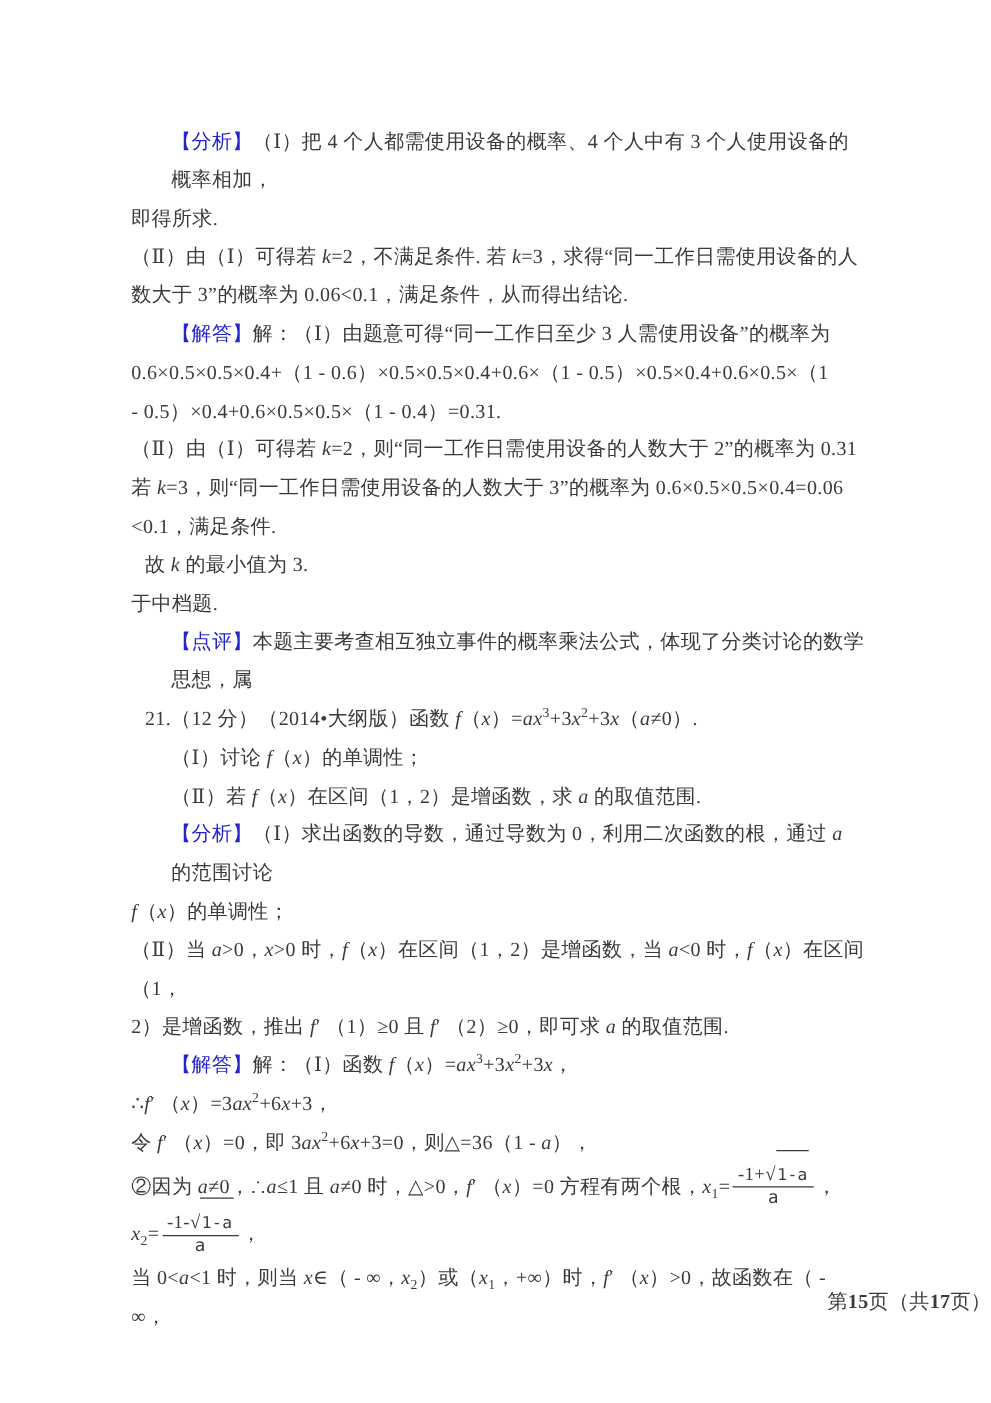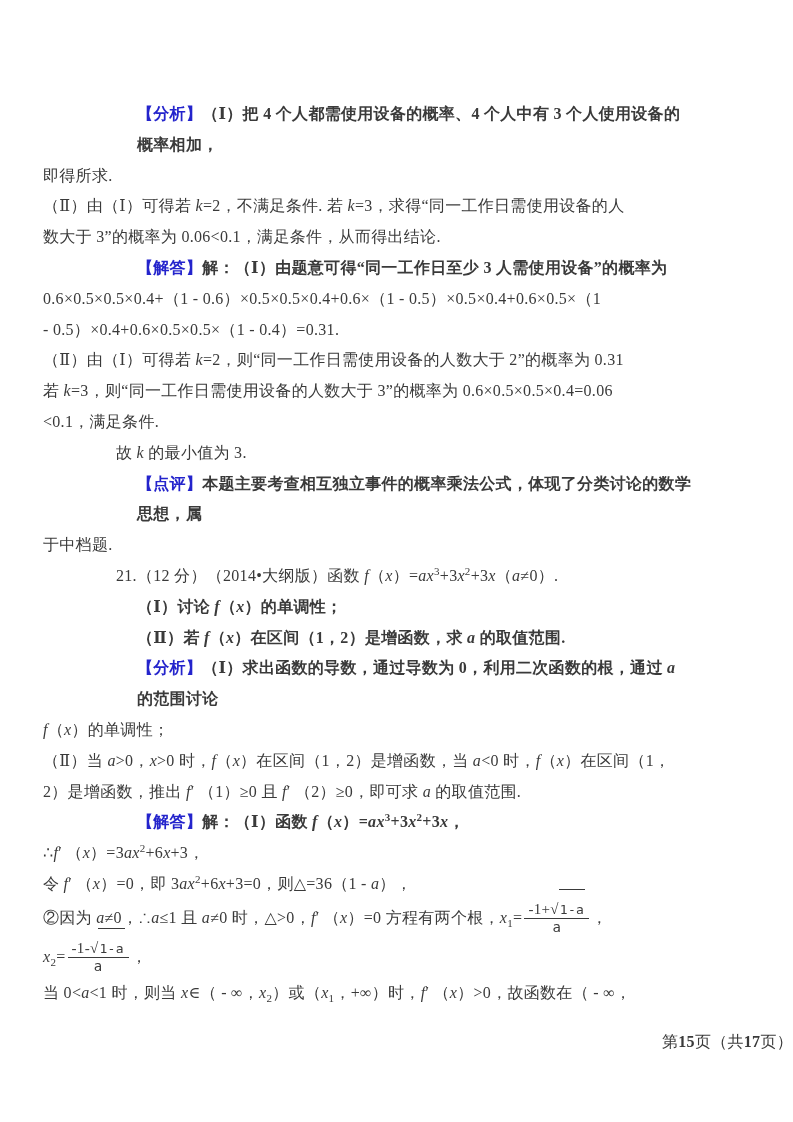--- a/index.html
+++ b/index.html
@@ -7,28 +7,28 @@
     position:relative;
     width:793px;height:1122px;
     background:#ffffff;
     font-family:"Liberation Serif","DejaVu Serif",serif;
     overflow:hidden;
   }
   .content{
     position:absolute;top:99px;left:0;width:100%;
   }
   .line{
-    margin-left:43px;
+    margin-left:105px;
     margin-right:100px;
     font-size:16px;
     line-height:30.8px;
     letter-spacing:0.3px;
     white-space:normal;
   }
-  .indent1{margin-left:137px;font-weight:bold;}
+  .indent1{margin-left:137px;}
   .indent2{margin-left:116px;}
   .b{color:#2424cc;}
   .i{font-style:italic;}
   .bd{font-weight:bold;}
   .sup{font-size:11px;vertical-align:super;line-height:0;}
   .sub{font-size:11px;vertical-align:sub;line-height:0;}
   .frac{
     display:inline-block;
     vertical-align:middle;
     text-align:center;
@@ -72,22 +72,22 @@
       <div class="line"><span>即得所求.</span></div>
       <div class="line"><span>（Ⅱ）由（Ⅰ）可得若 </span><span class="i">k</span><span>=2，不满足条件. 若 </span><span class="i">k</span><span>=3，求得“同一工作日需使用设备的人</span></div>
       <div class="line"><span>数大于 3”的概率为 0.06&lt;0.1，满足条件，从而得出结论.</span></div>
       <div class="line indent1"><span class="b" style="color: rgb(36, 36, 204);">【解答】</span><span>解：（Ⅰ）由题意可得“同一工作日至少 3 人需使用设备”的概率为</span></div>
       <div class="line"><span>0.6×0.5×0.5×0.4+（1 - 0.6）×0.5×0.5×0.4+0.6×（1 - 0.5）×0.5×0.4+0.6×0.5×（1</span></div>
       <div class="line"><span> - 0.5）×0.4+0.6×0.5×0.5×（1 - 0.4）=0.31.</span></div>
       <div class="line"><span>（Ⅱ）由（Ⅰ）可得若 </span><span class="i">k</span><span>=2，则“同一工作日需使用设备的人数大于 2”的概率为 0.31</span></div>
       <div class="line"><span>若 </span><span class="i">k</span><span>=3，则“同一工作日需使用设备的人数大于 3”的概率为 0.6×0.5×0.5×0.4=0.06</span></div>
       <div class="line"><span>&lt;0.1，满足条件.</span></div>
       <div class="line indent2"><span>故 </span><span class="i">k</span><span> 的最小值为 3.</span></div>
+      <div class="line"><span>于中档题.</span></div>
       <div class="line indent1"><span class="b" style="color: rgb(36, 36, 204);">【点评】</span><span>本题主要考查相互独立事件的概率乘法公式，体现了分类讨论的数学思想，属</span></div>
-      <div class="line"><span>于中档题.</span></div>
       <div class="line indent2"><span>21.（12 分）（2014•大纲版）函数 </span><span class="i">f</span><span>（</span><span class="i">x</span><span>）=</span><span class="i">ax</span><span class="sup">3</span><span>+3</span><span class="i">x</span><span class="sup">2</span><span>+3</span><span class="i">x</span><span>（</span><span class="i">a</span><span>≠0）.</span></div>
       <div class="line indent1"><span>（Ⅰ）讨论 </span><span class="i">f</span><span>（</span><span class="i">x</span><span>）的单调性；</span></div>
       <div class="line indent1"><span>（Ⅱ）若 </span><span class="i">f</span><span>（</span><span class="i">x</span><span>）在区间（1，2）是增函数，求 </span><span class="i">a</span><span> 的取值范围.</span></div>
       <div class="line indent1"><span class="b" style="color: rgb(36, 36, 204);">【分析】</span><span>（Ⅰ）求出函数的导数，通过导数为 0，利用二次函数的根，通过 </span><span class="i">a</span><span> 的范围讨论</span></div>
       <div class="line"><span class="i">f</span><span>（</span><span class="i">x</span><span>）的单调性；</span></div>
       <div class="line"><span>（Ⅱ）当 </span><span class="i">a</span><span>&gt;0，</span><span class="i">x</span><span>&gt;0 时，</span><span class="i">f</span><span>（</span><span class="i">x</span><span>）在区间（1，2）是增函数，当 </span><span class="i">a</span><span>&lt;0 时，</span><span class="i">f</span><span>（</span><span class="i">x</span><span>）在区间（1，</span></div>
       <div class="line"><span>2）是增函数，推出 </span><span class="i">f</span><span>′ （1）≥0 且 </span><span class="i">f</span><span>′ （2）≥0，即可求 </span><span class="i">a</span><span> 的取值范围.</span></div>
       <div class="line indent1"><span class="b" style="color: rgb(36, 36, 204);">【解答】</span><span>解：（Ⅰ）函数 </span><span class="i">f</span><span>（</span><span class="i">x</span><span>）=</span><span class="i">ax</span><span class="sup">3</span><span>+3</span><span class="i">x</span><span class="sup">2</span><span>+3</span><span class="i">x</span><span>，</span></div>
       <div class="line"><span>∴</span><span class="i">f</span><span>′ （</span><span class="i">x</span><span>）=3</span><span class="i">ax</span><span class="sup">2</span><span>+6</span><span class="i">x</span><span>+3，</span></div>
       <div class="line"><span>令 </span><span class="i">f</span><span>′ （</span><span class="i">x</span><span>）=0，即 3</span><span class="i">ax</span><span class="sup">2</span><span>+6</span><span class="i">x</span><span>+3=0，则△=36（1 - </span><span class="i">a</span><span>），</span></div>

